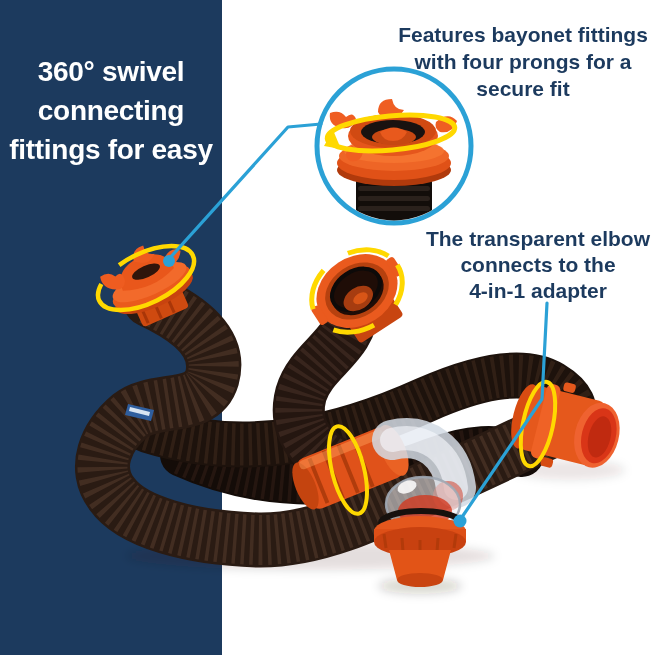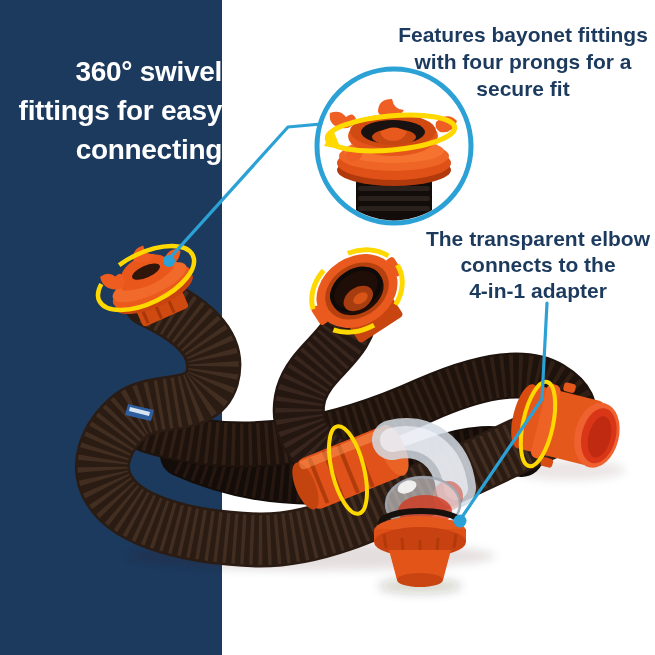--- a/index.html
+++ b/index.html
@@ -8,21 +8,21 @@
     background:#ffffff;font-family:"Liberation Sans",sans-serif;
   }
   .navy-panel{
     position:absolute;left:0;top:0;width:222px;height:655px;
     background:#1c3a5e;
   }
   svg.art{position:absolute;left:0;top:0;z-index:5;}
   .headline{
     position:absolute;left:0;top:52px;width:222px;z-index:10;
     color:#ffffff;font-weight:700;font-size:28px;line-height:39px;
-    text-align:right;letter-spacing:-0.3px;
+    text-align:center;letter-spacing:-0.3px;
   }
   .callout-text{
     position:absolute;z-index:10;color:#1c3a5e;font-weight:700;
     text-align:center;
   }
   .callout-bayonet{left:385px;top:21px;width:276px;font-size:21px;line-height:27px;}
   .callout-elbow{left:412px;top:226px;width:252px;font-size:21px;line-height:26px;}
   .hose-base{fill:none;stroke-linecap:round;}
   .ribs{fill:none;stroke-linecap:butt;stroke-dasharray:3.5 5;opacity:.85;}
   .yellow-ring{fill:none;stroke:#ffd800;}
@@ -177,22 +177,22 @@
     </g>
 
     <polyline class="leader" points="321,124 288,127 169,259"></polyline>
     <polyline class="leader" points="547,303 542,399 460,520"></polyline>
     <circle cx="169" cy="261" r="6" fill="#2ba1d6"></circle>
     <circle cx="460" cy="521" r="6.5" fill="#2ba1d6"></circle>
   </svg>
 
   <div class="headline">
     <div>360° swivel</div>
+    <div>connecting</div>
     <div>fittings for easy</div>
-    <div>connecting</div>
   </div>
 
   <div class="callout-text callout-bayonet">
     <div>Features bayonet fittings</div>
     <div>with four prongs for a</div>
     <div>secure fit</div>
   </div>
 
   <div class="callout-text callout-elbow">
     <div>The transparent elbow</div>

